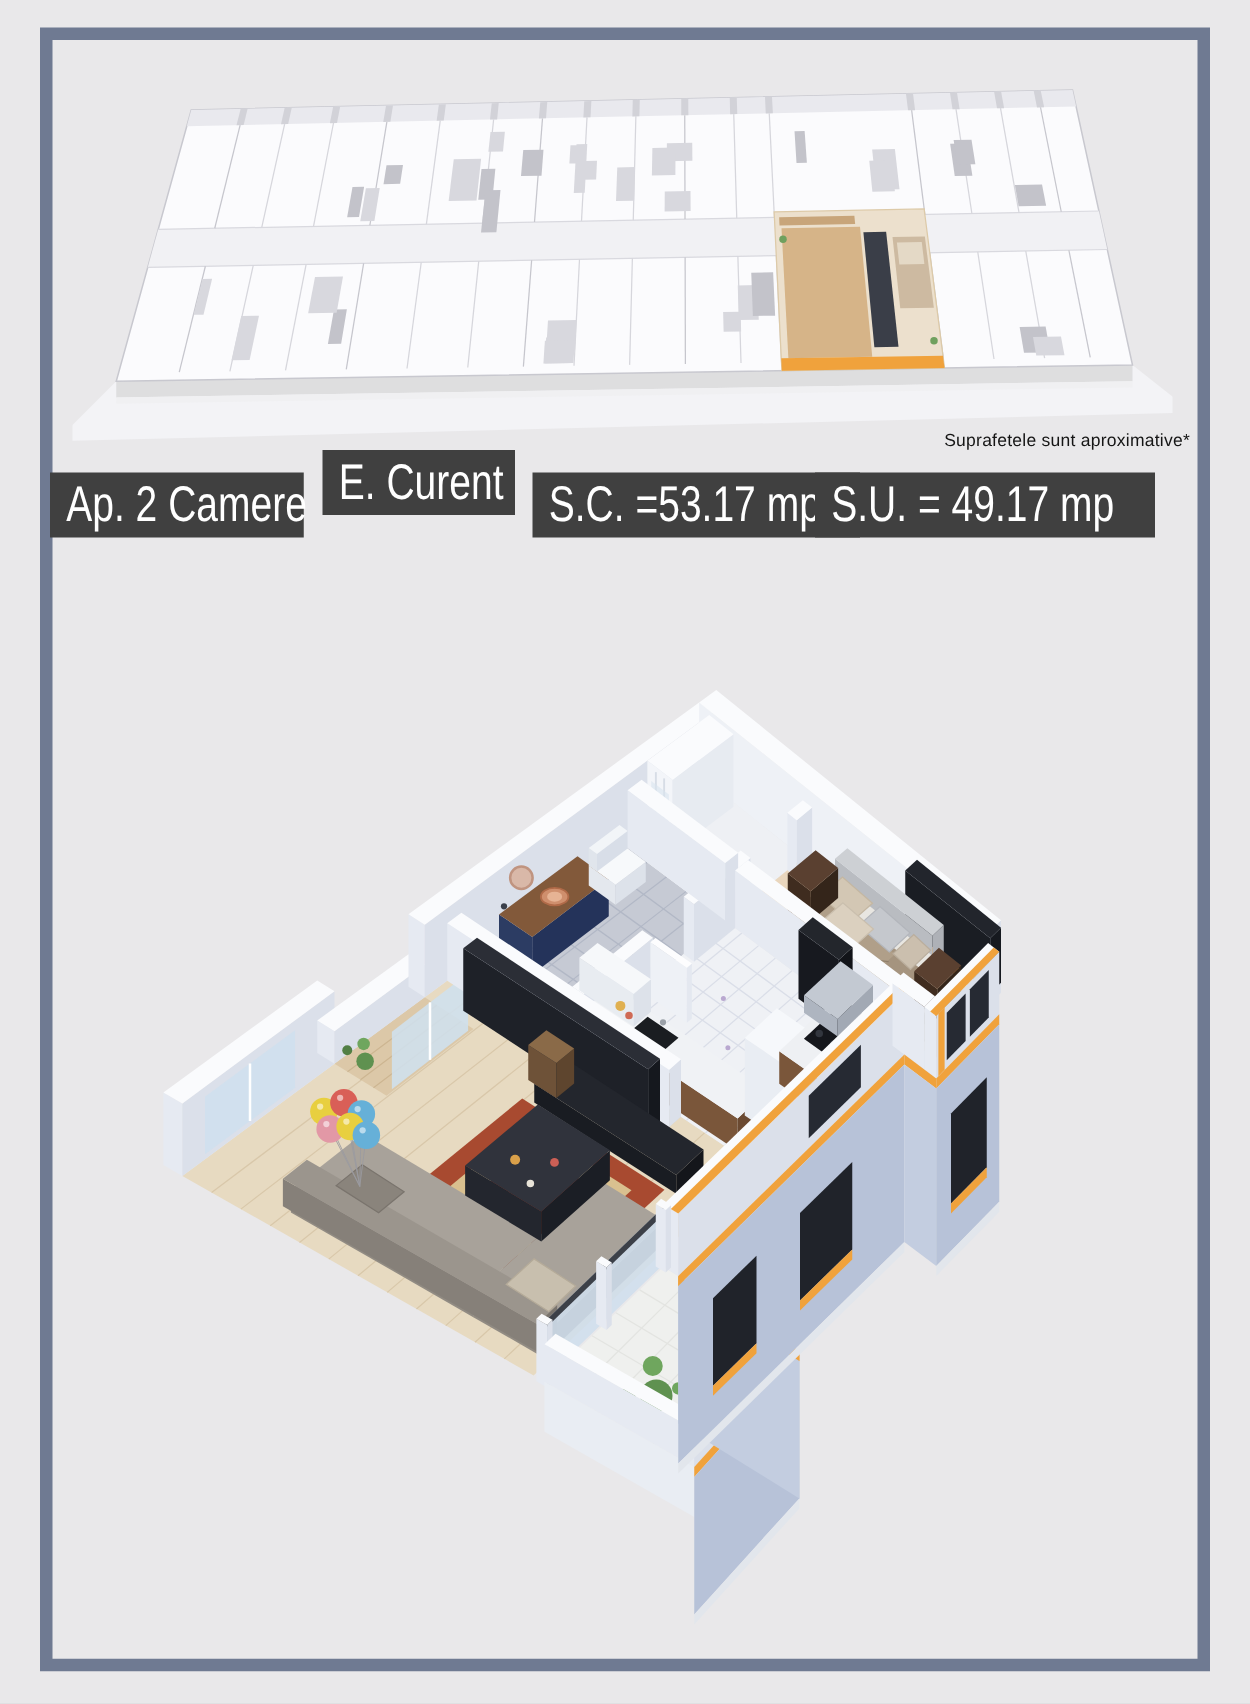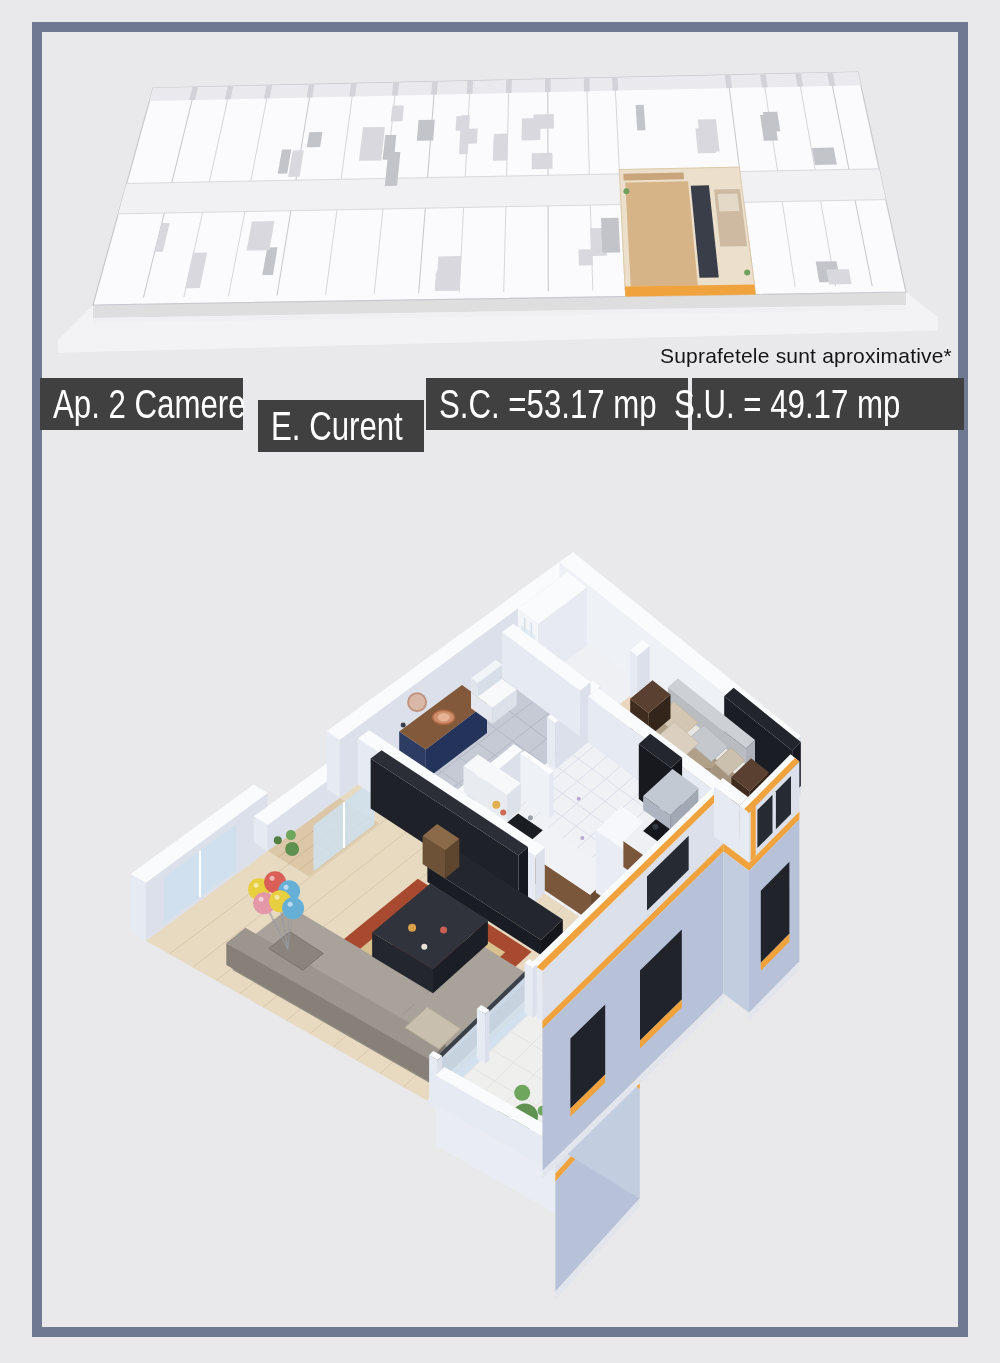--- a/index.html
+++ b/index.html
@@ -2,21 +2,21 @@
 <html><head>
 <meta charset="utf-8">
 <style>
   html,body{margin:0;padding:0;background:#d4d4d8;}
   .page{position:relative;width:1000px;height:1363px;background:#e9e8ea;overflow:hidden;
         font-family:"Liberation Sans", sans-serif;}
   .frame{position:absolute;left:32px;top:22px;width:936px;height:1315px;
          border:10px solid #6f7a92;box-sizing:border-box;}
   .ov-svg{position:absolute;left:58px;top:60px;}
   .apt-svg{position:absolute;left:95px;top:530px;}
-  .note{position:absolute;right:48px;top:344px;font-size:21px;color:#151515;
+  .note{position:absolute;right:48px;top:344px;font-size:14px;color:#151515;
         letter-spacing:.2px;}
   .badge{position:absolute;height:52px;background:#404040;color:#fff;
          display:flex;align-items:center;padding-left:13px;box-sizing:border-box;}
   .badge span{font-size:40px;line-height:1;transform:scaleX(.78);
               transform-origin:left center;white-space:nowrap;letter-spacing:0;}
 </style>
 </head>
 <body>
 
 <div class="page">
@@ -125,27 +125,27 @@
         <circle cx="689.2" cy="212.6" r="3" fill="#6fa05e"></circle>
         <polygon points="567.0,226.6 696.3,224.5 697.6,234.4 567.5,236.5" fill="#f0a23c"></polygon>
       </g>
     </svg>
 
   <div class="note">Suprafetele sunt aproximative*</div>
 
   <div class="badge" style="left:40px;top:378px;width:203px;">
     <span>Ap. 2 Camere</span>
   </div>
-  <div class="badge" style="left:258px;top:400px;width:166px;">
+  <div class="badge" style="left:258px;top:360px;width:154px;">
     <span>E. Curent</span>
   </div>
   <div class="badge" style="left:426px;top:378px;width:262px;">
     <span>S.C. =53.17 mp</span>
   </div>
-  <div class="badge" style="left:692px;top:378px;width:272px;justify-content:flex-end;">
+  <div class="badge" style="left:652px;top:378px;width:272px;">
     <span>S.U. = 49.17 mp</span>
   </div>
 
   <svg class="apt-svg" width="820" height="800" viewBox="0 0 820 800">
       <g>
         <polygon points="50.9,410.7 274.1,246.2 507.8,402.1 331.9,570.4" fill="#e7dac1"></polygon>
         <line x1="74.3" y1="424.0" x2="293.6" y2="259.2" stroke="#d5c3a4" stroke-width="1" opacity="0.8"></line>
         <line x1="97.7" y1="437.3" x2="313.0" y2="272.1" stroke="#d5c3a4" stroke-width="1" opacity="0.8"></line>
         <line x1="121.2" y1="450.6" x2="332.5" y2="285.1" stroke="#d5c3a4" stroke-width="1" opacity="0.8"></line>
         <line x1="144.6" y1="464.0" x2="352.0" y2="298.1" stroke="#d5c3a4" stroke-width="1" opacity="0.8"></line>

